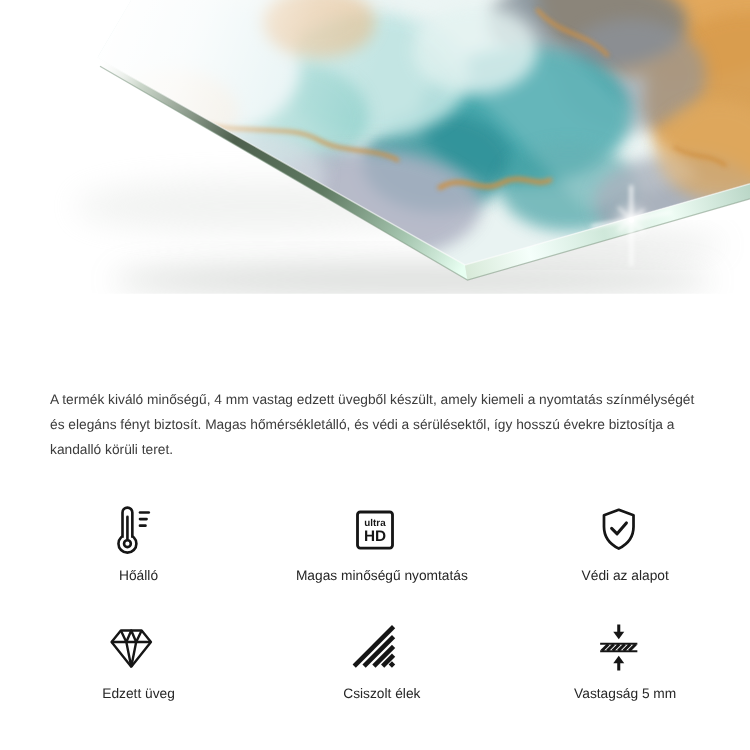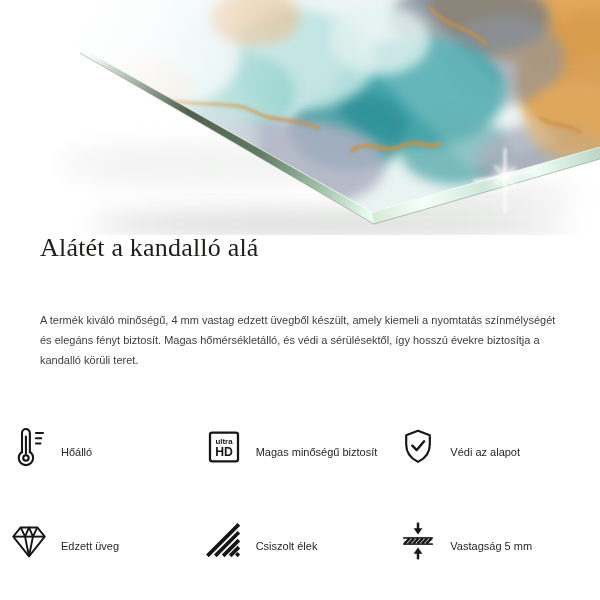--- a/index.html
+++ b/index.html
@@ -7,21 +7,21 @@
         font-family:"Liberation Sans",sans-serif;}
   .hero{position:absolute;top:0;left:0;width:600px;height:235px;}
   .headline{position:absolute;top:231px;left:40px;margin:0;
             font-family:"Liberation Serif","DejaVu Serif",serif;
             font-weight:400;font-size:26px;line-height:34px;color:#1d1d1b;letter-spacing:.2px;}
   .headline span{display:block;}
   .desc{position:absolute;top:310px;left:40px;width:523px;margin:0;
         font-size:11px;line-height:20px;color:#3c3c3c;}
   .features{position:absolute;top:397px;left:8px;width:584px;
             display:grid;grid-template-columns:repeat(3,1fr);}
-  .feature{display:flex;flex-direction:row;align-items:center;height:88px;padding-top:6px;}
+  .feature{display:flex;flex-direction:column;align-items:center;height:88px;padding-top:6px;}
   .ficon{width:42px;height:42px;}
   .ficon svg{width:100%;height:100%;display:block;}
   .flabel{margin-top:10px;font-size:11px;color:#262626;white-space:nowrap;padding-left:11px;}
   .ic{stroke:#161616;fill:none;stroke-width:2.4;}
 </style>
 </head>
 <body>
 
 <div class="page">
 
@@ -115,21 +115,20 @@
           <line x1="474" y1="181" x2="536" y2="170" stroke-width="2.2"></line>
           <line x1="495" y1="166" x2="515" y2="186" stroke-width="1.4"></line>
           <line x1="515" y1="168" x2="495" y2="184" stroke-width="1.4"></line>
         </g>
         <circle cx="505" cy="176" r="2.2" fill="#ffffff"></circle>
       </g>
     </svg>
   </div>
 
   <h1 class="headline">
-    <span>Alátét a kandalló alá</span>
   </h1>
 
   <p class="desc">A termék kiváló minőségű, 4 mm vastag edzett üvegből készült, amely kiemeli a nyomtatás színmélységét és elegáns fényt biztosít. Magas hőmérsékletálló, és védi a sérülésektől, így hosszú évekre biztosítja a kandalló körüli teret.</p>
 
   <div class="features">
 
     <div class="feature">
       <div class="ficon">
         <svg viewBox="0 0 48 48">
           <circle class="ic" cx="20.5" cy="36.5" r="8.2"></circle>
@@ -147,21 +146,21 @@
     </div>
 
     <div class="feature">
       <div class="ficon">
         <svg viewBox="0 0 48 48">
           <rect x="8" y="7.5" width="32" height="33" rx="2.5" fill="none" stroke="#161616" stroke-width="2.6"></rect>
           <text x="24" y="20.5" text-anchor="middle" font-family="Liberation Sans, sans-serif" font-size="9" font-weight="bold" fill="#161616">ultra</text>
           <text x="24" y="34.5" text-anchor="middle" font-family="Liberation Sans, sans-serif" font-size="14" font-weight="bold" fill="#161616">HD</text>
         </svg>
       </div>
-      <div class="flabel">Magas minőségű biztosít</div>
+      <div class="flabel">Magas minőségű nyomtatás</div>
     </div>
 
     <div class="feature">
       <div class="ficon">
         <svg viewBox="0 0 48 48">
           <path d="M24 5.5 L37.5 10.5 V21 C37.5 31.5 31 37.5 24 41 C17 37.5 10.5 31.5 10.5 21 V10.5 Z" fill="none" stroke="#161616" stroke-width="2.5" stroke-linejoin="round"></path>
           <path d="M17.5 22.5 L22.5 27.5 L31 17.5" fill="none" stroke="#161616" stroke-width="2.8" stroke-linecap="round" stroke-linejoin="round"></path>
         </svg>
       </div>
       <div class="flabel">Védi az alapot</div>

